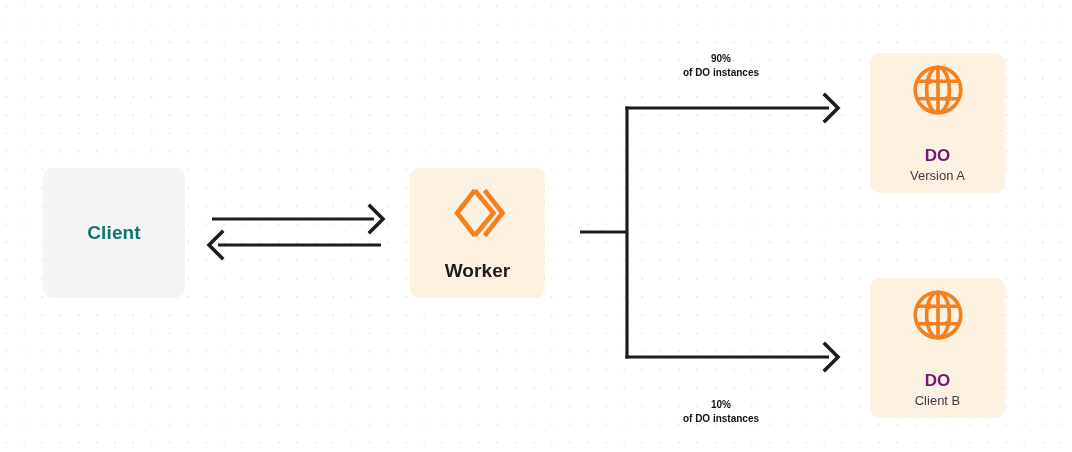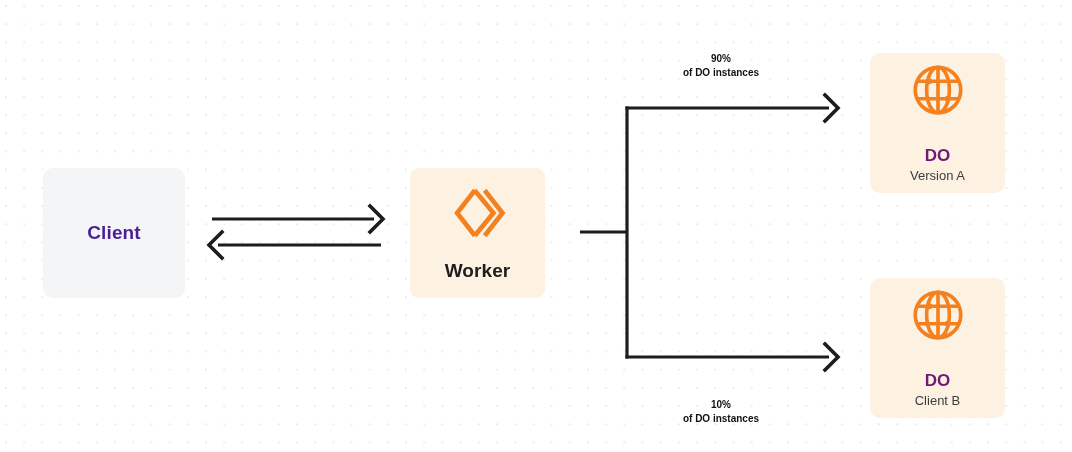--- a/index.html
+++ b/index.html
@@ -40,21 +40,21 @@
   #client-node {
     left: 43px;
     top: 168px;
     width: 142px;
     height: 130px;
     background-color: #f4f5f7;
   }
   #client-node .node-title {
     font-size: 19px;
     font-weight: bold;
-    color: #4c1d95;
+    color: #0f766e;
     letter-spacing: 0.1px;
     text-align: right;
   }
 
   
   #worker-node {
     left: 410px;
     top: 168px;
     width: 135px;
     height: 130px;

